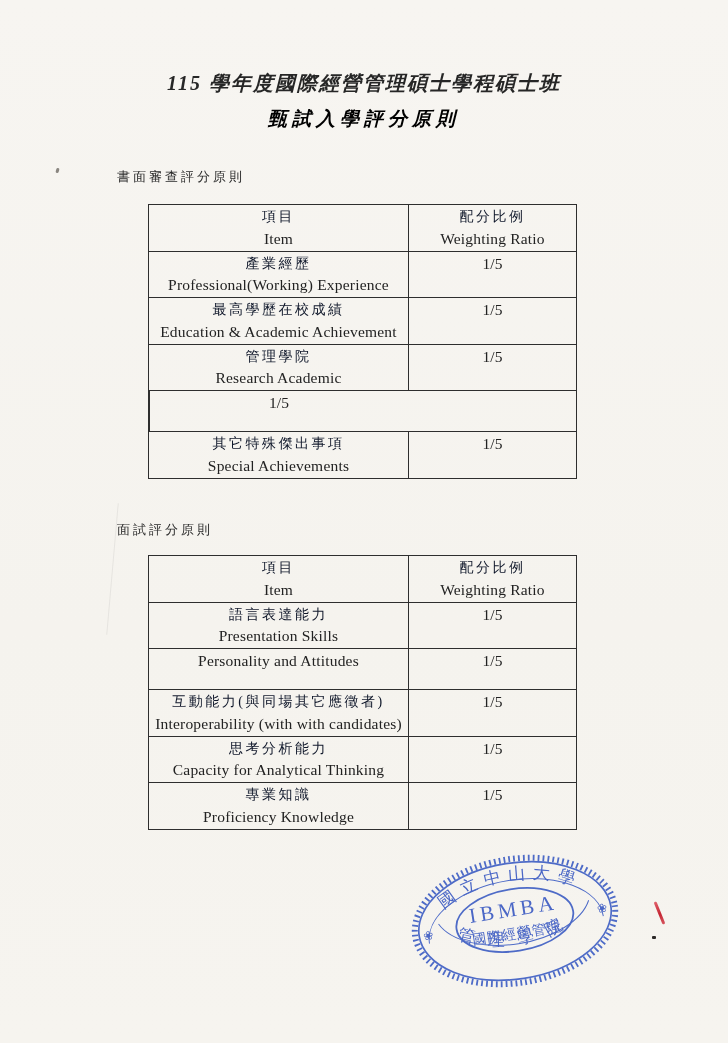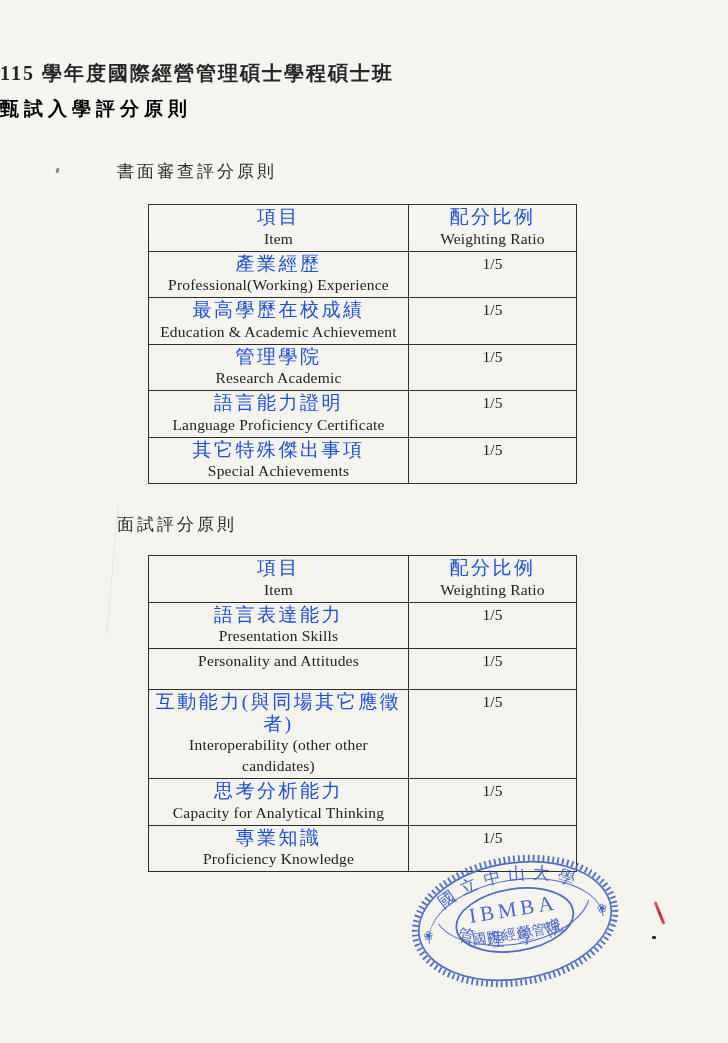--- a/index.html
+++ b/index.html
@@ -3,40 +3,40 @@
 <meta charset="utf-8">
 <style>
   html,body{margin:0;padding:0;}
   body{
     width:728px;height:1043px;position:relative;overflow:hidden;
     background:linear-gradient(180deg,#f7f5f1 0%,#f5f3ee 60%,#f6f4ef 100%);
     font-family:"Liberation Serif","DejaVu Serif",serif;
     color:#1f1f1f;
   }
   .page{position:absolute;inset:0;}
-  .title-block{position:absolute;top:60px;left:0;width:100%;}
+  .title-block{position:absolute;top:70px;left:0;width:100%;text-align:center;font-style:italic;}
   .title-line1{font-size:20px;font-weight:bold;letter-spacing:2px;color:#262626;}
   .title-line2{font-size:19px;font-weight:bold;letter-spacing:5px;margin-top:9px;color:#000000;}
-  .section-heading{position:absolute;left:117px;font-size:17px;letter-spacing:3px;color:#2a2a2a;}
+  .section-heading{position:absolute;left:117px;font-size:13px;letter-spacing:3px;color:#2a2a2a;margin-top:8px;}
   .heading-1{top:160px;}
   .heading-2{top:513px;}
   .doc-table{
     position:absolute;left:148px;width:429px;
     border:1.6px solid #2e2e2e;box-sizing:border-box;
     background:transparent;
   }
   .table-1{top:204px;}
   .table-2{top:555px;}
   .trow{display:grid;grid-template-columns:259px 1fr;border-top:1.3px solid #2e2e2e;}
   .trow:first-child{border-top:none;}
   .cell{padding:1px 2px 2px 2px;text-align:center;box-sizing:border-box;}
   .cell.ratio{border-left:1.3px solid #2e2e2e;}
   .hrow .cell{min-height:42px;}
   .drow .cell{min-height:40px;}
-  .zh{font-size:19px;letter-spacing:2.5px;line-height:21.5px;color:#1d4ed8;}
+  .zh{font-size:14px;letter-spacing:2.5px;line-height:21.5px;color:#0f172a;}
   .en{font-size:15.5px;letter-spacing:0.2px;line-height:21px;color:#222;}
   .ratio-val{font-size:15.5px;line-height:21.5px;color:#222;}
   
   .stamp-wrap{position:absolute;left:405px;top:846px;width:220px;height:150px;}
   .stamp-wrap svg{display:block;}
   
   .red-pen-mark{
     position:absolute;left:658px;top:901px;width:3px;height:24px;
     background:linear-gradient(180deg,#e0606a,#c52734 55%,#d6555f);
     border-radius:2px;transform:rotate(-22deg);
@@ -89,24 +89,20 @@
     <div class="trow drow">
       <div class="cell item">
         <div class="zh">管理學院</div>
         <div class="en">Research Academic</div>
       </div>
       <div class="cell ratio">
         <div class="ratio-val">1/5</div>
       </div>
     </div>
     <div class="trow drow">
-      <div class="cell item">
-        <div class="zh">語言能力證明</div>
-        <div class="en">Language Proficiency Certificate</div>
-      </div>
       <div class="cell ratio">
         <div class="ratio-val">1/5</div>
       </div>
     </div>
     <div class="trow drow">
       <div class="cell item">
         <div class="zh">其它特殊傑出事項</div>
         <div class="en">Special Achievements</div>
       </div>
       <div class="cell ratio">
@@ -141,21 +137,21 @@
       <div class="cell item">
         <div class="en">Personality and Attitudes</div>
       </div>
       <div class="cell ratio">
         <div class="ratio-val">1/5</div>
       </div>
     </div>
     <div class="trow drow">
       <div class="cell item">
         <div class="zh">互動能力(與同場其它應徵者)</div>
-        <div class="en">Interoperability (other other candidates)</div>
+        <div class="en">Interoperability (with with candidates)</div>
       </div>
       <div class="cell ratio">
         <div class="ratio-val">1/5</div>
       </div>
     </div>
     <div class="trow drow">
       <div class="cell item">
         <div class="zh">思考分析能力</div>
         <div class="en">Capacity for Analytical Thinking</div>
       </div>

